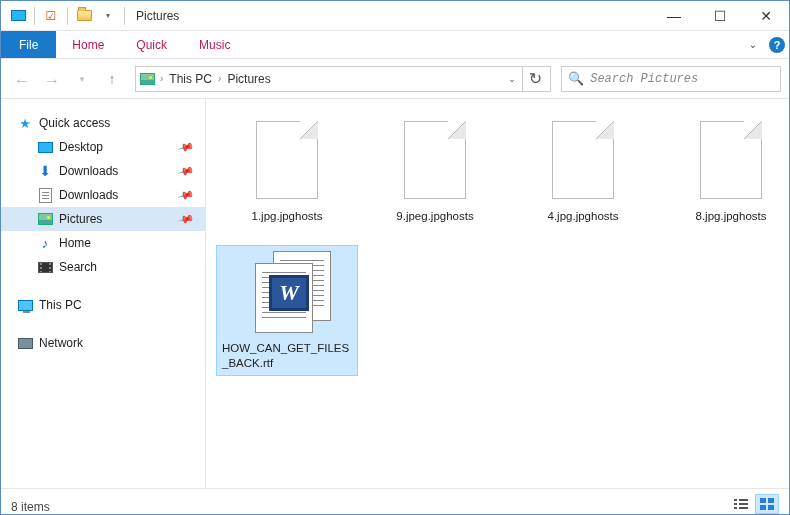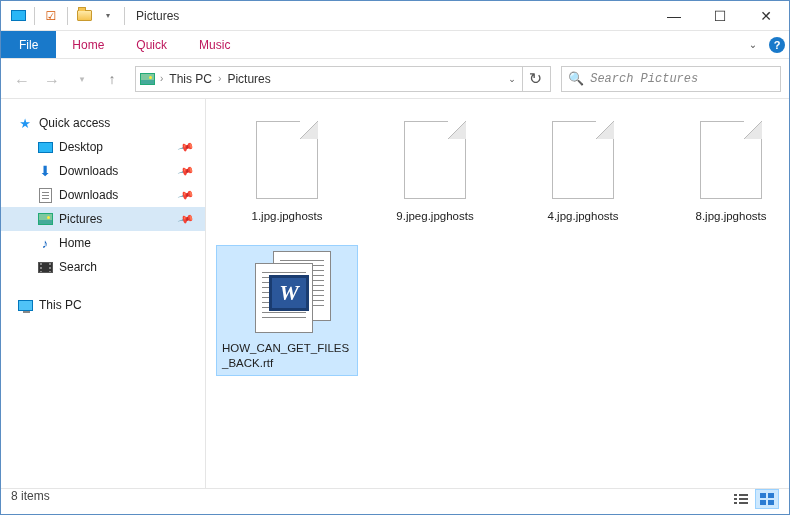--- a/index.html
+++ b/index.html
@@ -67,21 +67,21 @@
 
 
 .rtf-thumb { position: relative; width: 84px; height: 84px; margin: 2px auto 0; }
 .rtf-back, .rtf-front { position: absolute; width: 58px; height: 70px; background: #fff; border: 1px solid #888; }
 .rtf-back { top: 0; left: 22px; }
 .rtf-back::before, .rtf-front::before { content: ""; position: absolute; top: 8px; left: 6px; right: 6px; height: 50px; background: repeating-linear-gradient(#888 0 1px, transparent 1px 5px); }
 .rtf-front { top: 12px; left: 4px; }
 .rtf-w { position: absolute; top: 24px; left: 18px; width: 40px; height: 36px; background: #2b579a; border: 3px solid #1a3c70; color: #fff; font-weight: bold; font-size: 22px; font-style: italic; text-align: center; line-height: 30px; font-family: "Times New Roman", serif; }
 
 
-.statusbar { position: absolute; bottom: 0; left: 0; right: 0; height: 26px; border-top: 1px solid #e5e5e5; display: flex; align-items: flex-start; padding: 0 10px; font-size: 12px; color: #444; background: #fff; margin-top: 13px; }
+.statusbar { position: absolute; bottom: 0; left: 0; right: 0; height: 26px; border-top: 1px solid #e5e5e5; display: flex; align-items: flex-end; padding: 0 10px; font-size: 12px; color: #444; background: #fff; margin-top: 13px; }
 .statusbar .view-toggles { margin-left: auto; display: flex; gap: 2px; align-items: center; }
 .view-btn { width: 24px; height: 20px; border: 1px solid transparent; display: flex; align-items: center; justify-content: center; }
 .view-btn.active { background: #cce8ff; border: 1px solid #99d1ff; }
 
 
 .star-icon { color: #2196f3; font-size: 13px; }
 .folder-yellow { width: 15px; height: 11px; background: linear-gradient(#ffe9a8, #f5c452); border: 1px solid #c99a2e; border-radius: 1px; position: relative; }
 .folder-yellow::before { content: ""; position: absolute; top: -4px; left: 0; width: 6px; height: 3px; background: #f5c452; border: 1px solid #c99a2e; border-bottom: none; border-radius: 1px 1px 0 0; }
 .desktop-icon { width: 15px; height: 11px; background: #29b6f6; border: 1px solid #0277bd; }
 .download-icon { color: #1976d2; font-size: 14px; }
@@ -211,20 +211,28 @@
         </div>
     </div>
     <div class="nav-section">
       <div class="nav-row">
         <span class="ico">
             <span class="pc-icon"></span>
           </span>
         <span>This PC</span>
       </div>
     </div>
+    <div class="nav-section">
+      <div class="nav-row">
+        <span class="ico">
+            <span class="net-icon"></span>
+          </span>
+        <span>Network</span>
+      </div>
+    </div>
   </div>
 
   <div class="filearea">
     <div class="file-grid" id="file-grid">
         <div class="file-item">
           <div class="file-thumb">
             <div class="file-page"></div>
           </div>
           <div class="file-name">1.jpg.jpghosts</div>
         </div>

